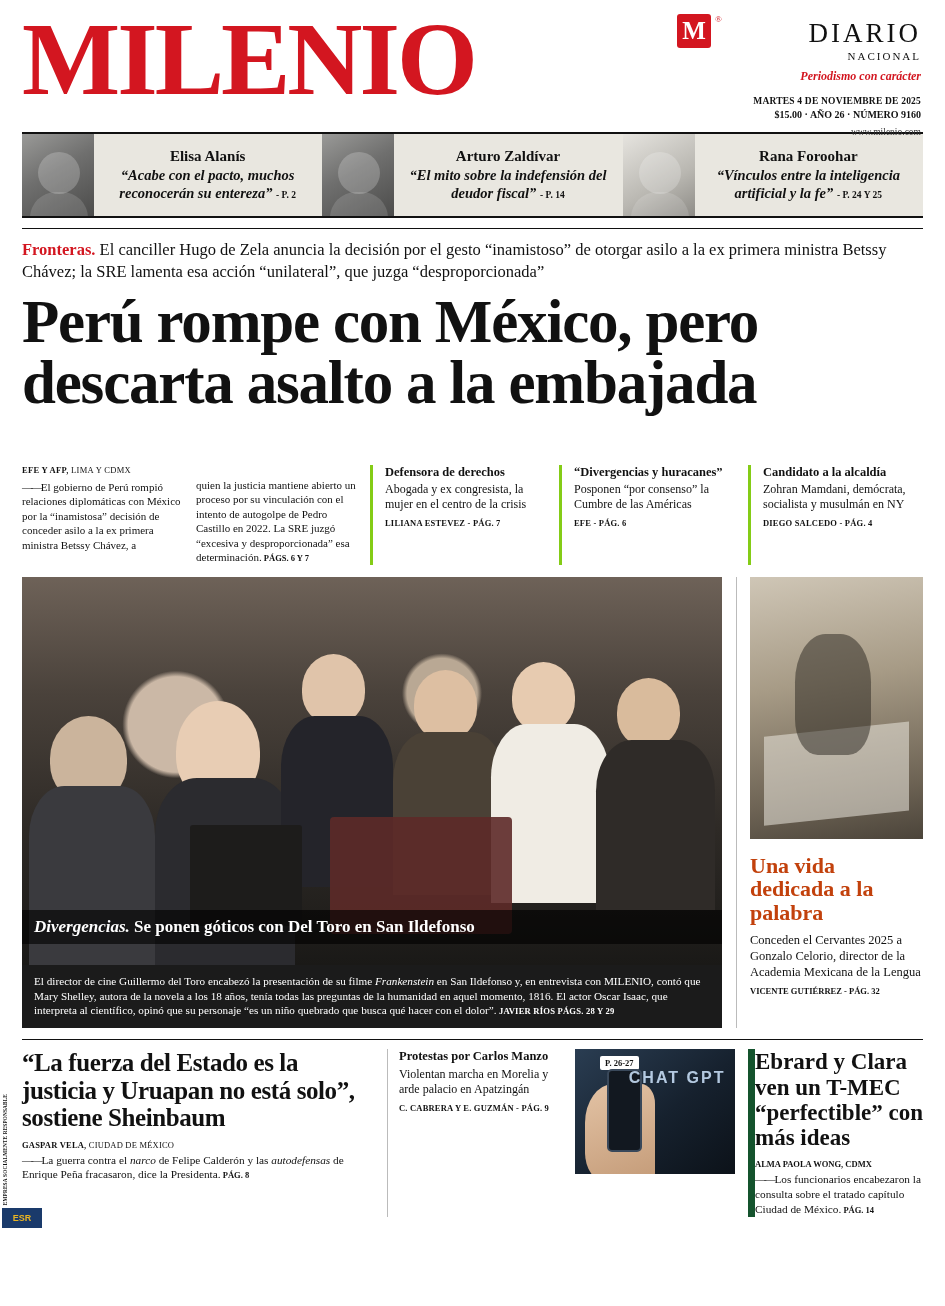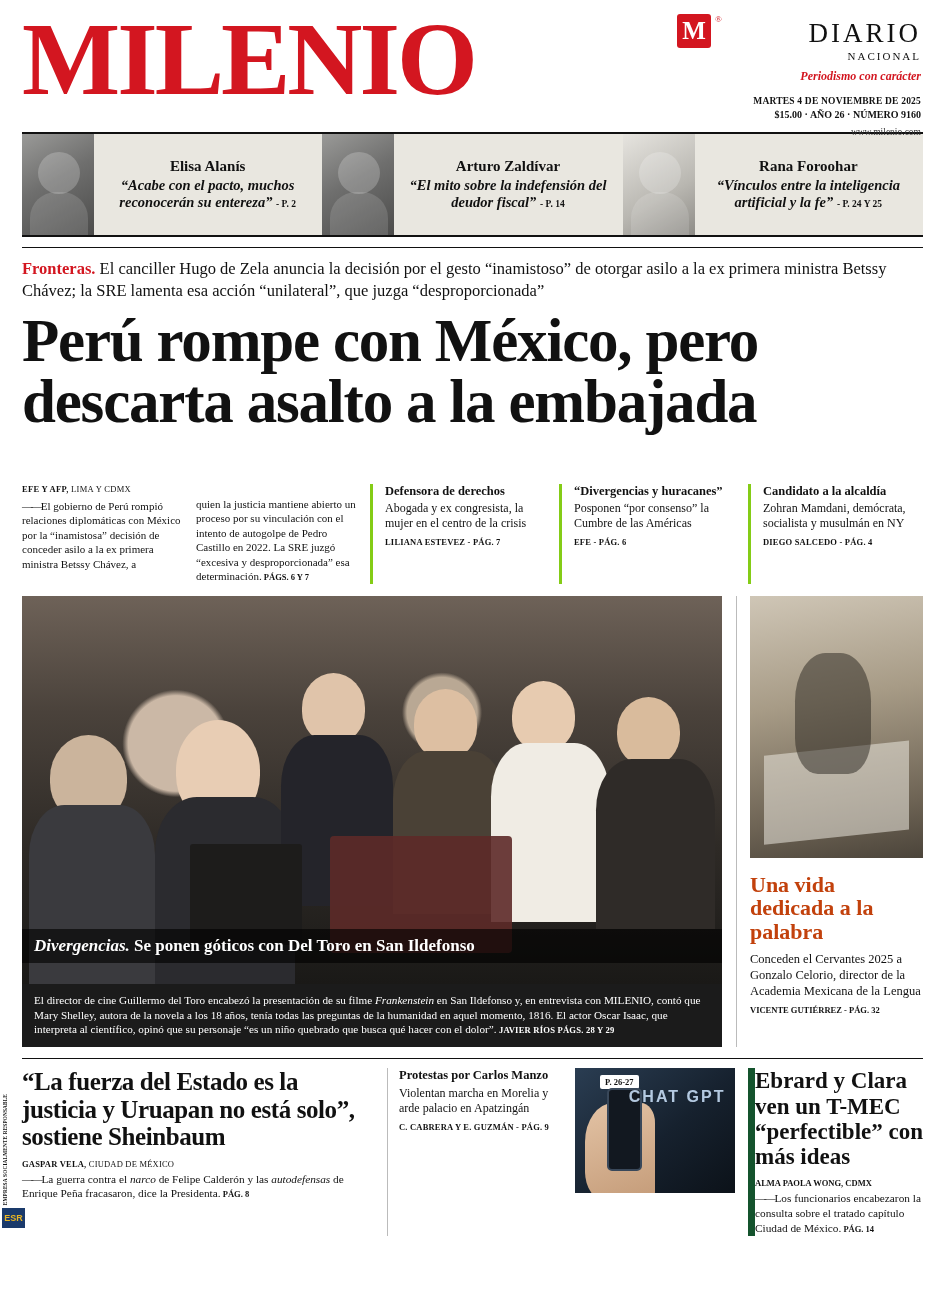--- a/index.html
+++ b/index.html
@@ -45,21 +45,21 @@
   .md-date { font-size: 9.5px; font-weight: bold; letter-spacing: 0.2px; margin-top: 12px; }
   .md-price { font-size: 10px; font-weight: bold; margin-top: 3px; }
   .md-web { font-size: 9.5px; margin-top: 7px; color: #333; }
 
   
   .columnists {
     display: flex;
     background: #e9e7e0;
     border-top: 2px solid #111;
     border-bottom: 2px solid #111;
-    height: 105px;
+    height: 86px;
     margin-top: 4px;
   }
   .col-item { flex: 1; display: flex; align-items: center; position: relative; }
   .col-item + .col-item::before {
     content: ""; position: absolute; left: 0; top: 10px; bottom: 10px; width: 1px; background: #bbb;
   }
   .col-photo {
     width: 72px; height: 100%;
     background: linear-gradient(150deg,#9a9a98 0%, #6f6f6e 45%, #4c4c4b 100%);
     flex: 0 0 72px;
@@ -197,21 +197,21 @@
   
   .esr {
     position: absolute; left: 2px; bottom: 78px;
     width: 20px; text-align: center;
   }
   .esr-txt {
     writing-mode: vertical-rl; transform: rotate(180deg);
     font-size: 5.2px; font-weight: bold; letter-spacing: 0.2px; line-height: 1.5;
   }
   .esr-logo {
-    width: 23px; height: 20px; background: #1a3a6b; color: #e8b423;
+    width: 40px; height: 20px; background: #1a3a6b; color: #e8b423;
     font-size: 9px; font-weight: bold; line-height: 20px; margin-top: 3px;
     font-family: "Liberation Sans", sans-serif;
   }
 </style>
 </head>
 <body>
 
 <div class="page">
 
   <div class="masthead">

